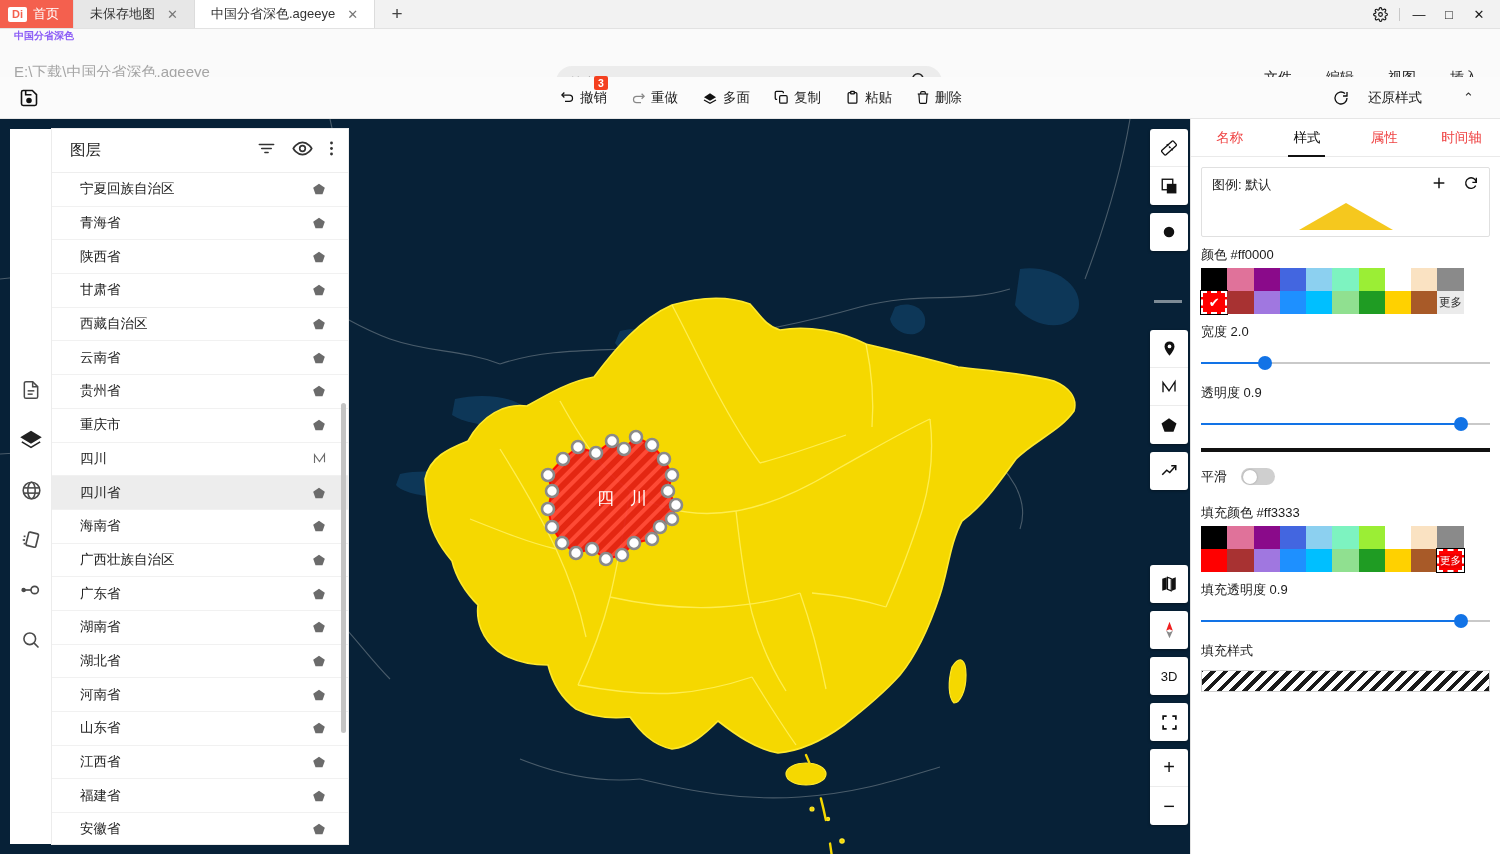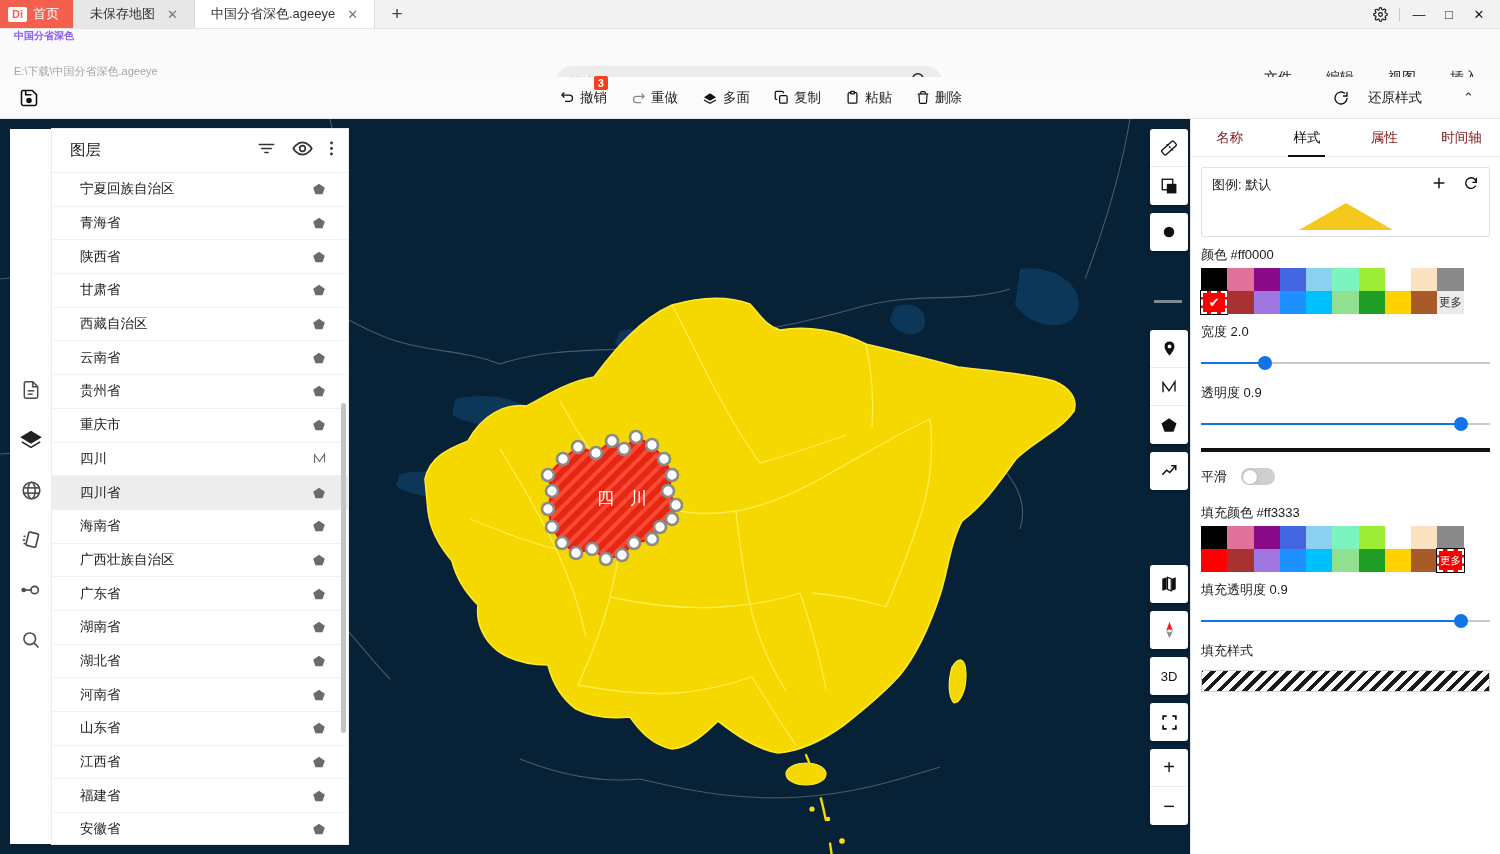--- a/index.html
+++ b/index.html
@@ -44,21 +44,21 @@
   }
   .winsep { width: 1px; height: 13px; background: #c8c8c8; margin: 0 4px; }
 
   
   .header {
     position: absolute; top: 29px; left: 0; width: 1500px; height: 48px;
     background: #fafafa; display: flex; align-items: center;
   }
   .doc-meta { padding-left: 14px; width: 420px; }
   .doc-title { font-size: 10px; color: #8b5cf6; line-height: 17px; font-weight: bold; }
-  .doc-path { font-size: 11px; color: #a5a5a5; line-height: 15px; margin-top: 20px; }
+  .doc-path { font-size: 15px; color: #a5a5a5; line-height: 15px; margin-top: 20px; }
   .searchwrap {
     position: absolute; left: 556px; top: 37px; width: 386px; height: 32px;
     background: #ececec; border-radius: 16px; display: flex; align-items: center;
     padding: 0 14px;
   }
   .searchwrap input {
     flex: 1; border: none; background: transparent; outline: none;
     font-size: 13px; color: #333; font-family: inherit;
   }
   .searchwrap input::placeholder { color: #9a9a9a; }
@@ -156,21 +156,21 @@
   }
 
   
   .spanel {
     position: absolute; top: 119px; right: 0; width: 310px; height: 735px;
     background: #ffffff; border-left: 1px solid #e3e3e3;
   }
   .stabs { display: flex; height: 38px; border-bottom: 1px solid #eaeaea; }
   .stab {
     flex: 1; display: flex; align-items: center; justify-content: center;
-    font-size: 13.5px; color: #7f1d1d; position: relative;
+    font-size: 13.5px; color: #ef4444; position: relative;
   }
   .stab.active { color: #111; font-weight: normal; }
   .stab.active::after {
     content: ""; position: absolute; bottom: -1px; left: 26%; width: 48%;
     height: 2.5px; background: #111;
   }
   .sbody { padding: 10px 10px 12px 10px; }
   .legendbox {
     border: 1px solid #e0e0e0; border-radius: 2px; height: 70px;
     position: relative; padding: 8px 10px;

